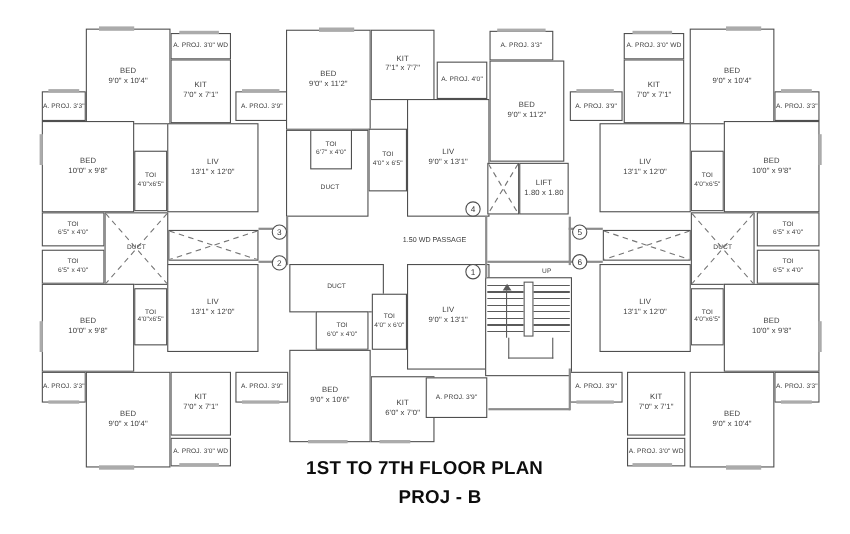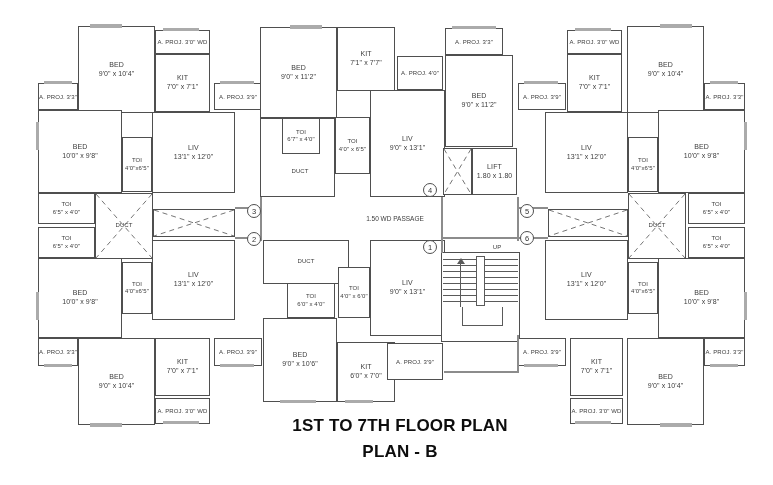--- a/index.html
+++ b/index.html
@@ -410,20 +410,20 @@
   <div class="marker" style="left: 423px; top: 240px;">
       <span>1</span>
     </div>
   <div class="marker" style="left: 520px; top: 204px;">
       <span>5</span>
     </div>
   <div class="marker" style="left: 520px; top: 231px;">
       <span>6</span>
     </div>
 
-  <div class="title" style="left:240px;top:417px;width:320px;height:18px">
+  <div class="title" style="left:226px;top:417px;width:320px;height:18px">
     <span>1ST TO 7TH  FLOOR PLAN</span>
     </div>
   <div class="title" style="left:240px;top:443px;width:320px;height:18px">
-    <span>PLAN - B</span>
+    <span>PROJ - B</span>
     </div>
 
 </div>
 
 </body></html>

